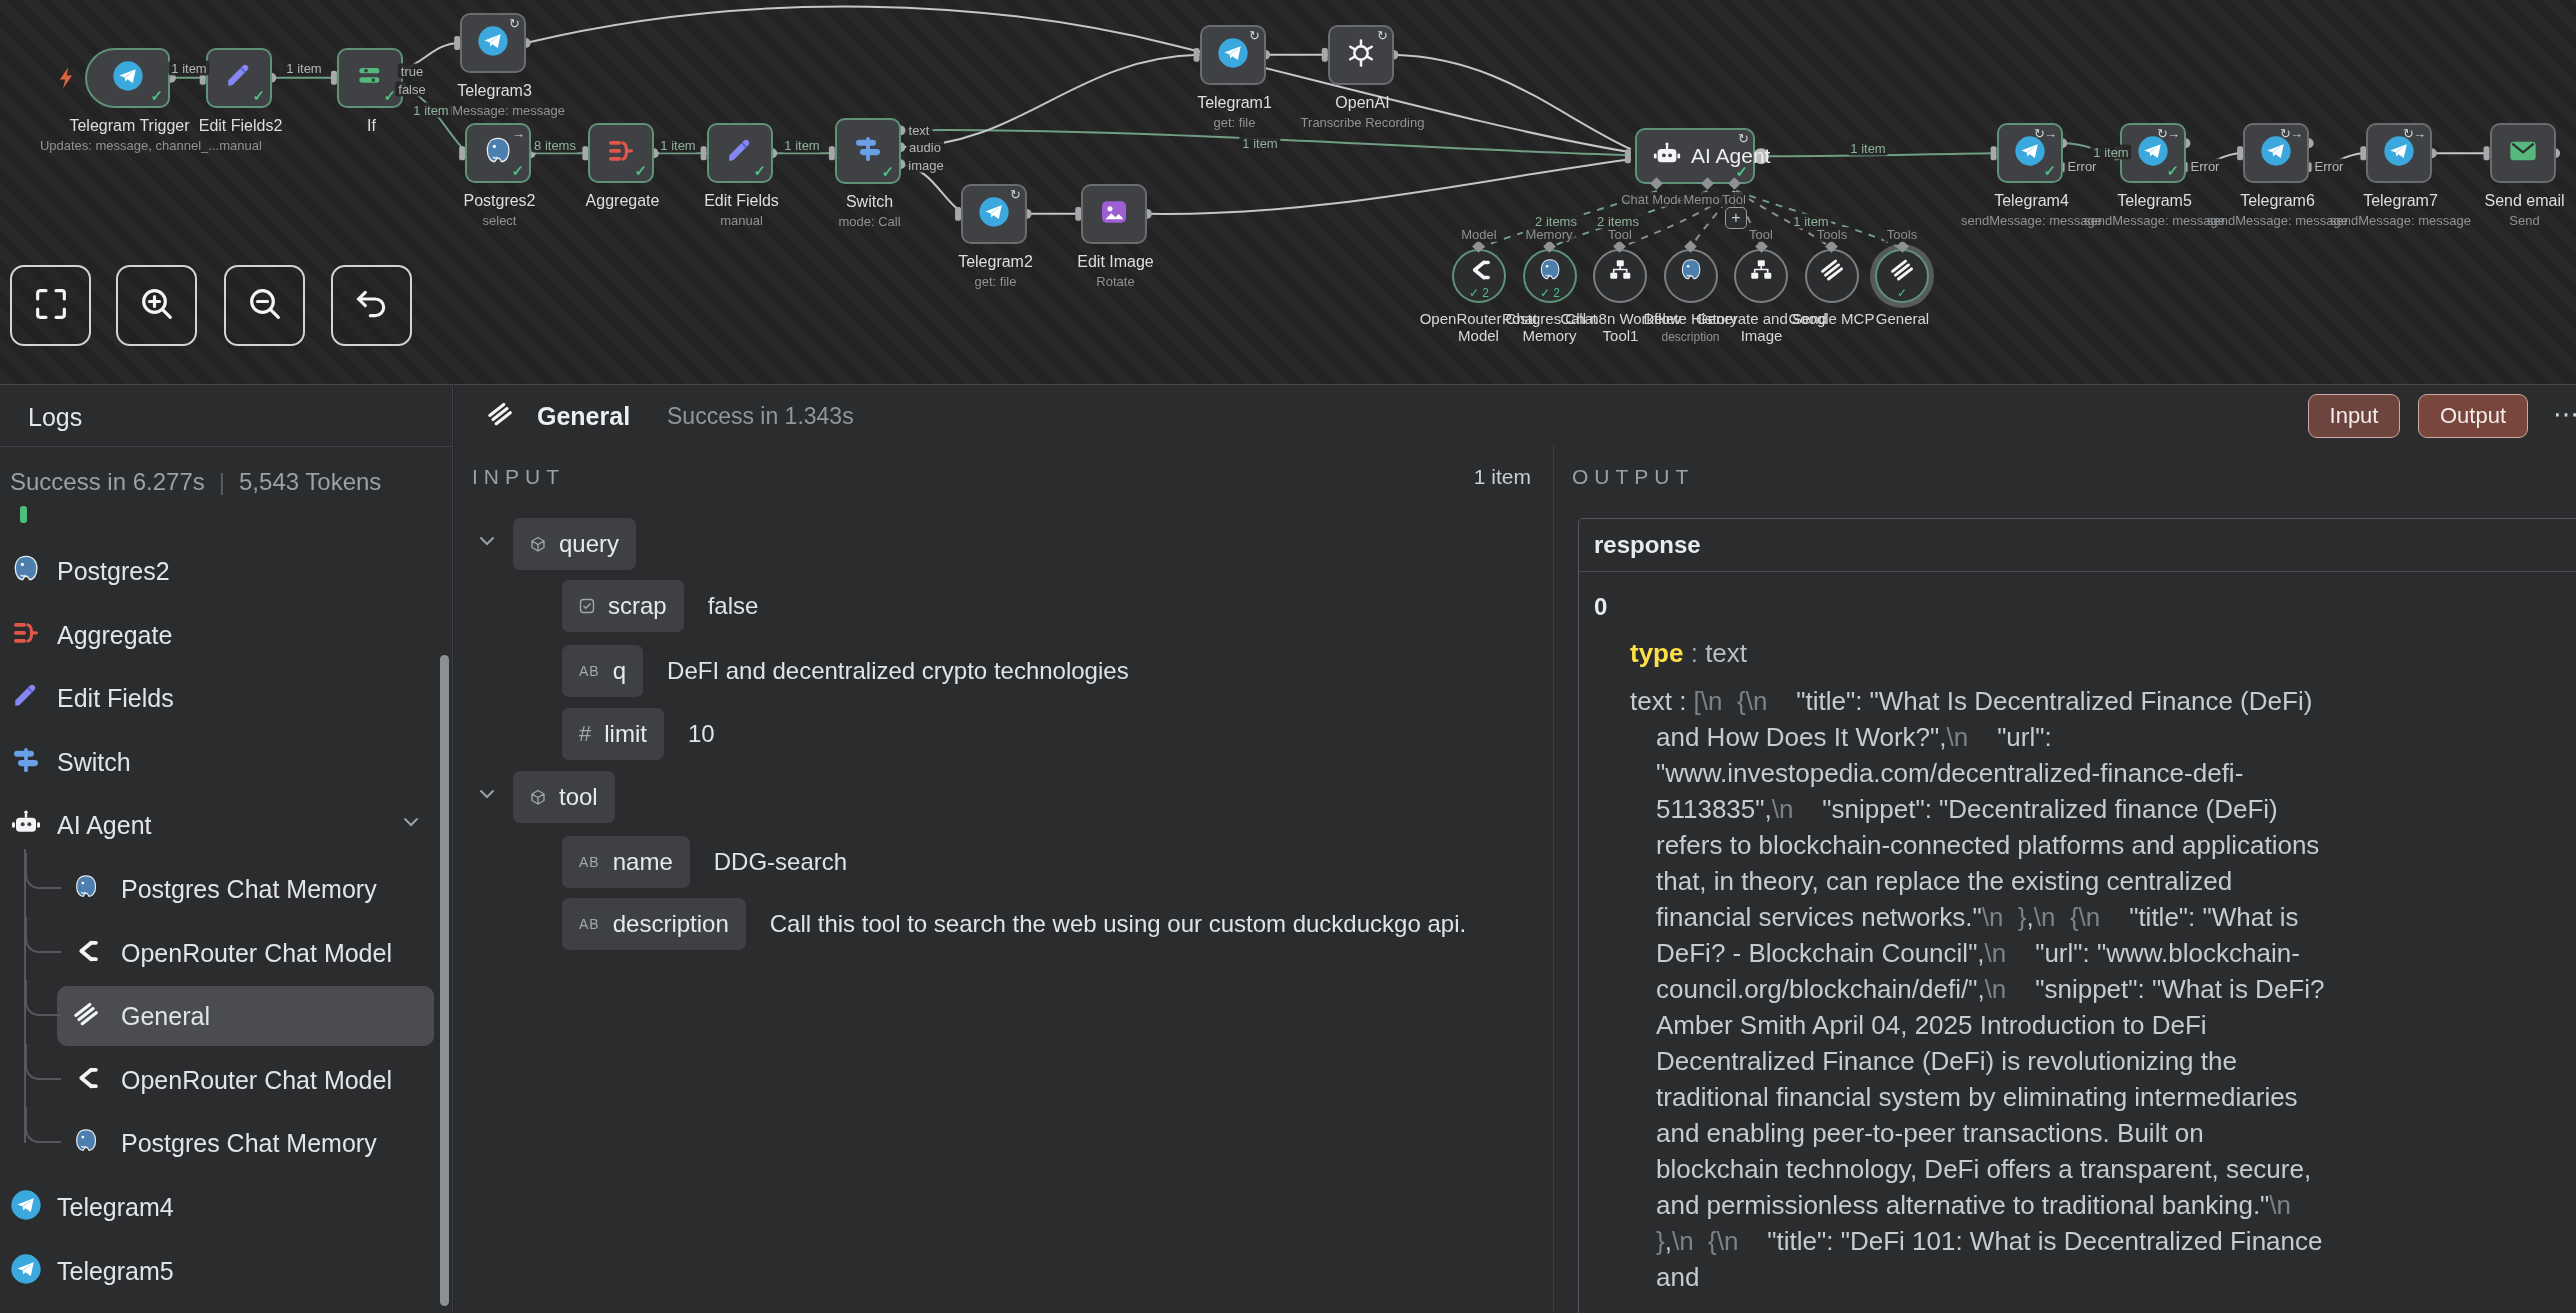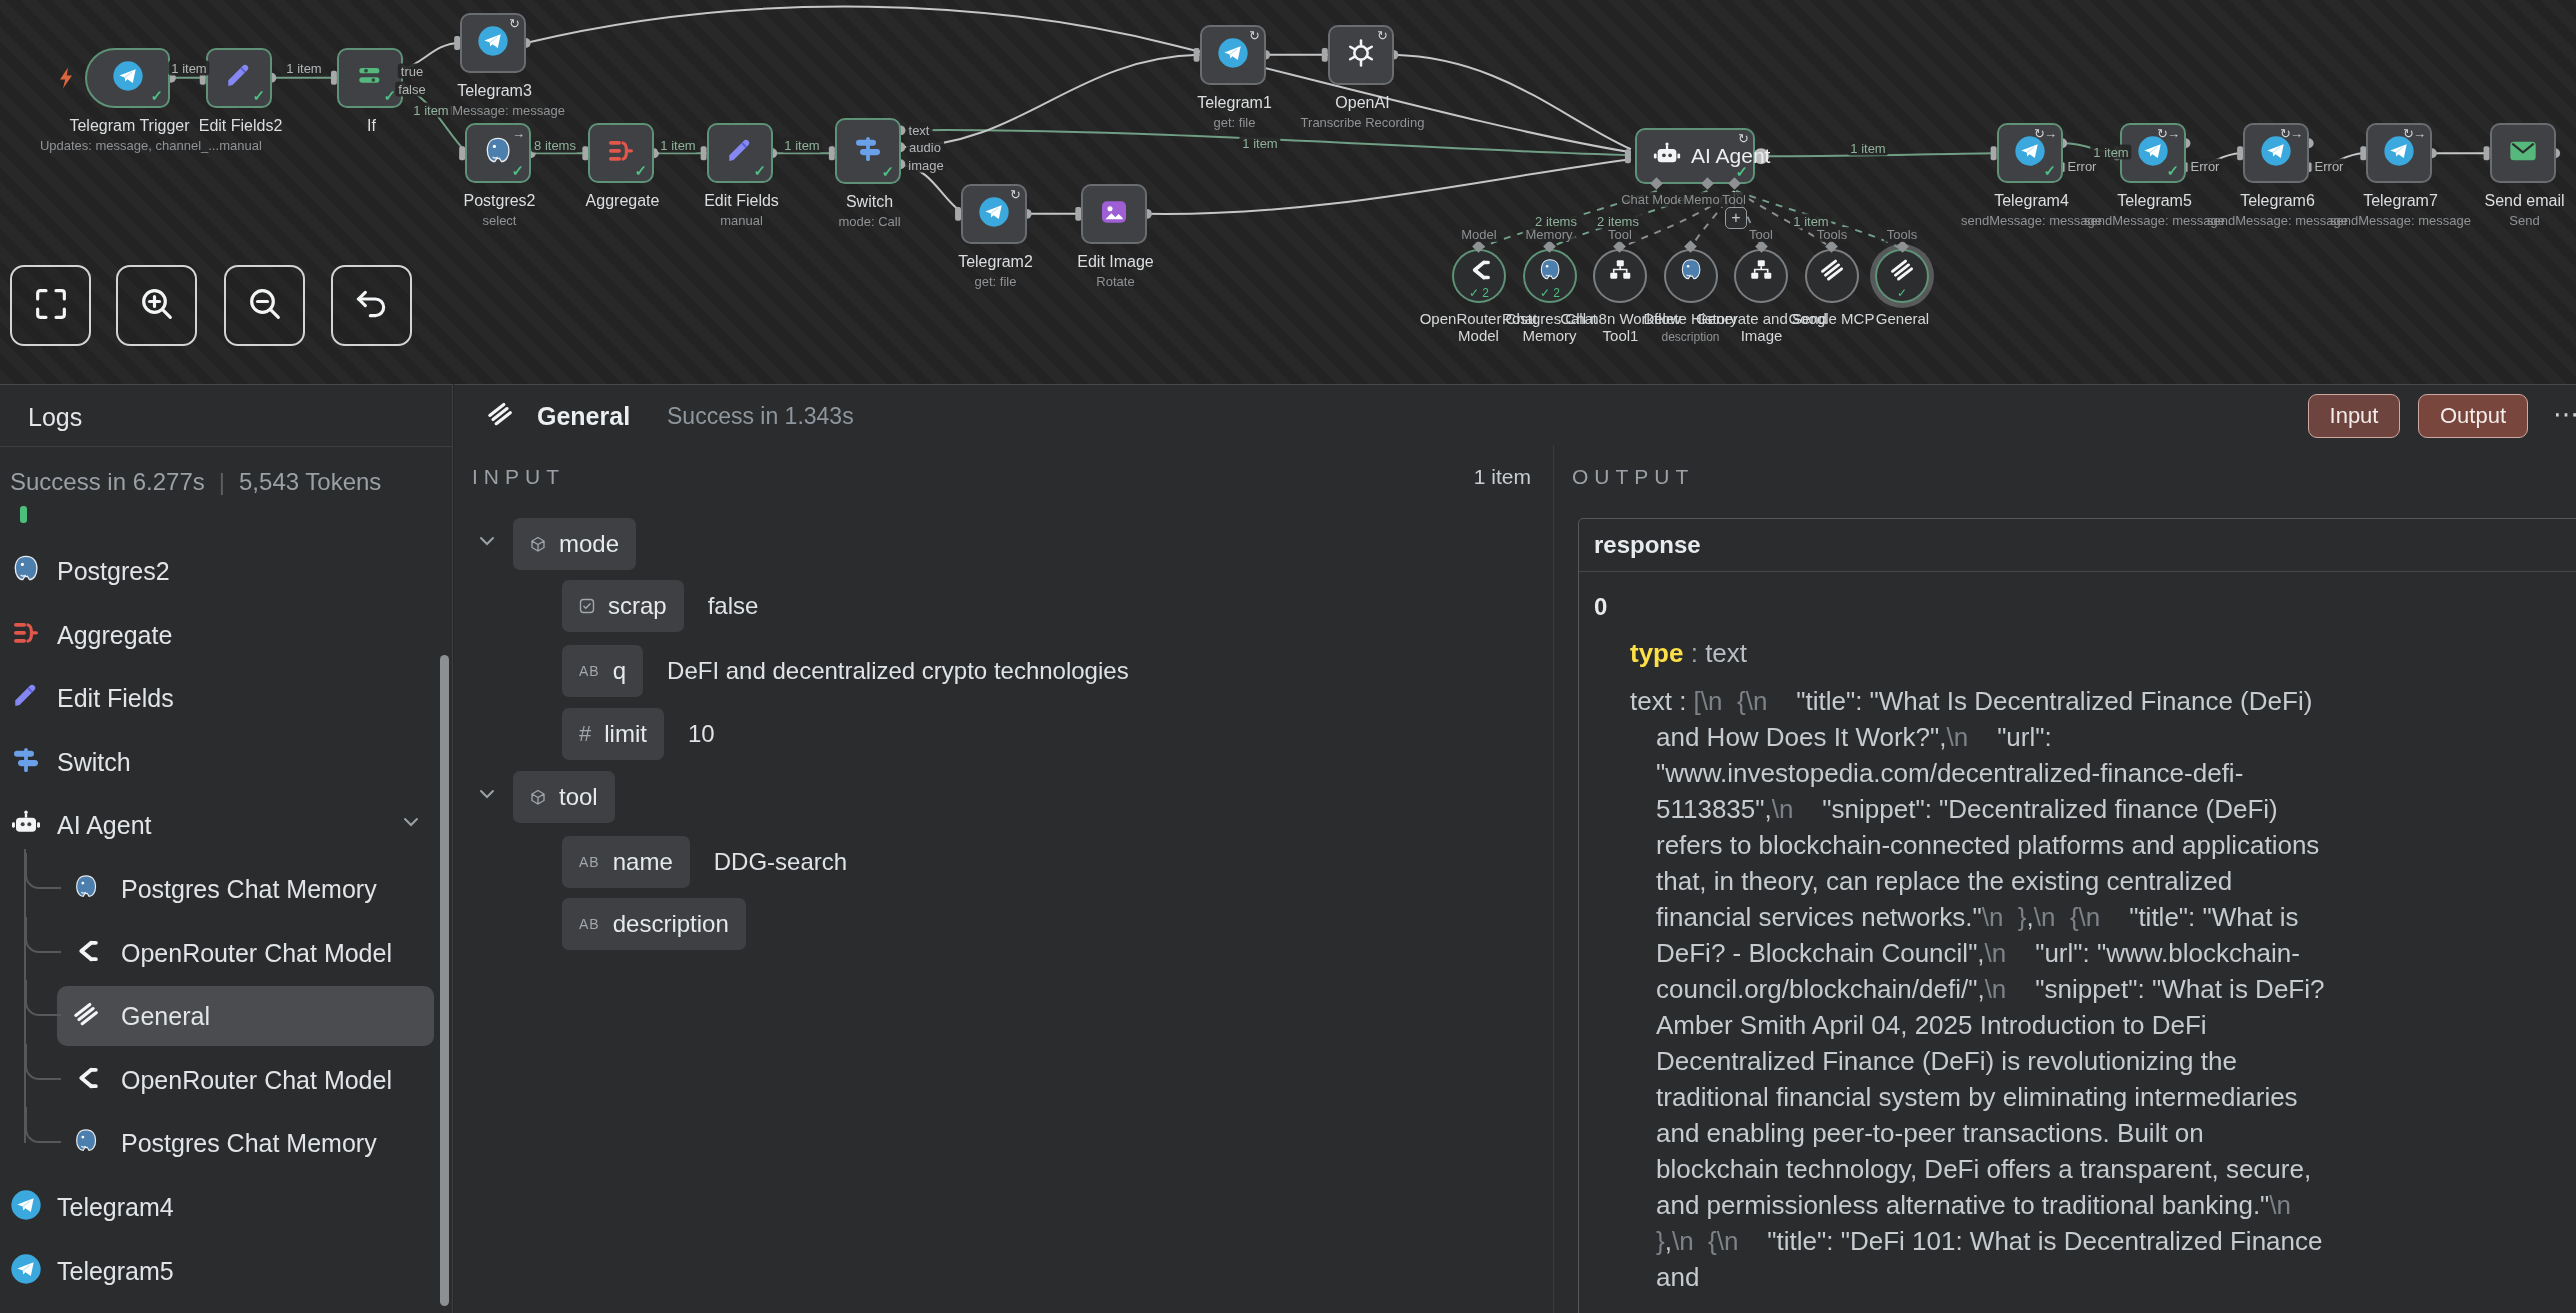--- a/index.html
+++ b/index.html
@@ -698,21 +698,21 @@
         <div class="irow" style="top: 73px; left: 25px;">
           <span class="chev"><svg width="16" height="16" viewBox="0 0 16 16">
               <path d="M2 4 L8 10 L14 4" stroke="#9aa0a5" fill="none" stroke-width="2" stroke-linecap="round"></path>
             </svg></span>
           <span class="pill">
             <span class="pic">
               <svg width="16" height="16" viewBox="0 0 16 16">
                 <path d="M8 1.5 L14 5 v6.5 L8 15 L2 11.5 V5 Z M2 5 L8 8.5 L14 5 M8 8.5 V15" stroke="#a2a7ac" fill="none" stroke-width="1.3"></path>
               </svg>
             </span>
-            <span>mode</span>
+            <span>query</span>
           </span>
         </div>
         <div class="irow" style="top: 135px; left: 108px;">
           <span class="pill">
             <span class="pic">
               <svg width="16" height="16" viewBox="0 0 16 16">
                 <rect x="1.5" y="1.5" width="13" height="13" rx="3" stroke="#a2a7ac" fill="none" stroke-width="1.4"></rect>
                 <path d="M4.5 8 l2.3 2.3 L11.5 5.5" stroke="#a2a7ac" fill="none" stroke-width="1.5"></path>
               </svg>
             </span>
@@ -752,20 +752,21 @@
             <span class="pic pic-ab">AB</span>
             <span>name</span>
           </span>
           <span class="ival">DDG-search</span>
         </div>
         <div class="irow" style="top: 453px; left: 108px;">
           <span class="pill">
             <span class="pic pic-ab">AB</span>
             <span>description</span>
           </span>
+          <span class="ival">Call this tool to search the web using our custom duckduckgo api.</span>
         </div>
       </div>
   </div>
 
   <div id="output-col">
     <div class="colhead">OUTPUT</div>
     <div id="resp-box">
       <div id="resp-head">response</div>
       <div id="resp-body">
         <div id="resp-index">0</div>

